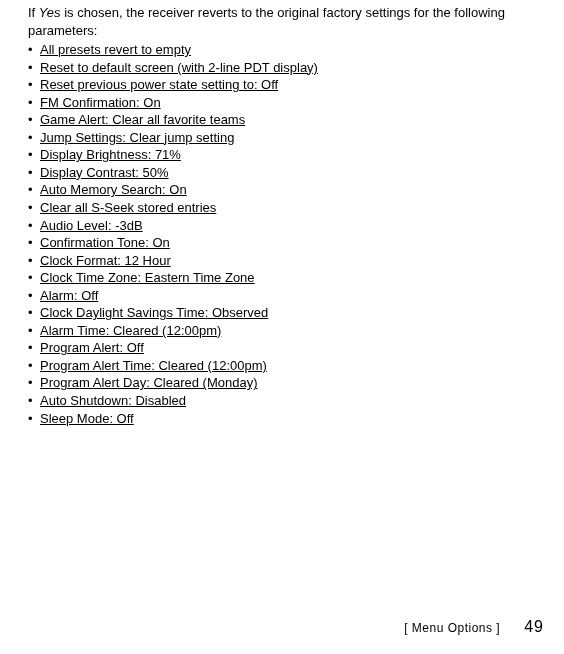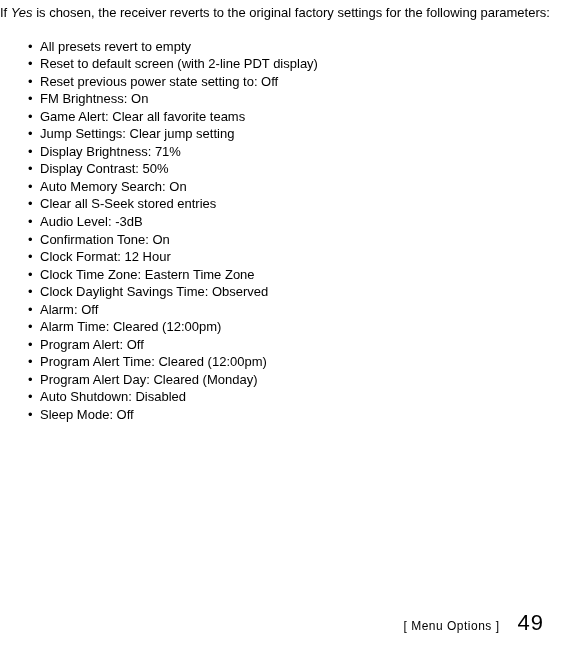--- a/index.html
+++ b/index.html
@@ -12,82 +12,84 @@
       height: 654px;
       background: #ffffff;
       font-family: Arial, Helvetica, sans-serif;
       font-size: 13px;
       color: #000000;
       position: relative;
       padding: 4px 8px 0 0;
     }
     .intro {
       line-height: 1.35;
-      margin-bottom: 16px;
+      margin-bottom: 2px;
+      padding-left: 28px;
     }
     .intro .italic {
       font-style: italic;
     }
     .bullets {
       list-style: none;
       padding-left: 28px;
     }
     .bullets li {
       position: relative;
       line-height: 1.35;
       padding-left: 12px;
+      text-decoration: underline;
     }
     .bullets li::before {
       content: "•";
       position: absolute;
       left: 0;
       top: 0;
     }
     .footer {
       position: absolute;
       bottom: 18px;
       right: 20px;
       display: flex;
       align-items: baseline;
-      gap: 18px;
+      gap: 24px;
     }
     .footer-label {
       font-size: 12px;
       letter-spacing: 0.5px;
     }
     .footer-page {
-      font-size: 22px;
+      font-size: 16px;
       font-weight: 300;
       letter-spacing: 1px;
     }
   </style>
 </head>
 <body>
 
 <div class="intro">
   <span>If </span><span class="italic">Yes</span><span> is chosen, the receiver reverts to the original factory settings for the following parameters:</span>
 </div>
 
 <ul class="bullets">
   <li>All presets revert to empty</li>
   <li>Reset to default screen (with 2-line PDT display)</li>
   <li>Reset previous power state setting to: Off</li>
-  <li>FM Brightness: On</li>
+  <li>FM Confirmation: On</li>
   <li>Game Alert: Clear all favorite teams</li>
   <li>Jump Settings: Clear jump setting</li>
   <li>Display Brightness: 71%</li>
   <li>Display Contrast: 50%</li>
   <li>Auto Memory Search: On</li>
   <li>Clear all S-Seek stored entries</li>
   <li>Audio Level: -3dB</li>
   <li>Confirmation Tone: On</li>
   <li>Clock Format: 12 Hour</li>
   <li>Clock Time Zone: Eastern Time Zone</li>
+  <li>Alarm: Off</li>
   <li>Clock Daylight Savings Time: Observed</li>
-  <li>Alarm: Off</li>
   <li>Alarm Time: Cleared (12:00pm)</li>
   <li>Program Alert: Off</li>
   <li>Program Alert Time: Cleared (12:00pm)</li>
   <li>Program Alert Day: Cleared (Monday)</li>
   <li>Auto Shutdown: Disabled</li>
   <li>Sleep Mode: Off</li>
 </ul>
 
 <div class="footer">
   <span class="footer-label">[ Menu Options ]</span>

